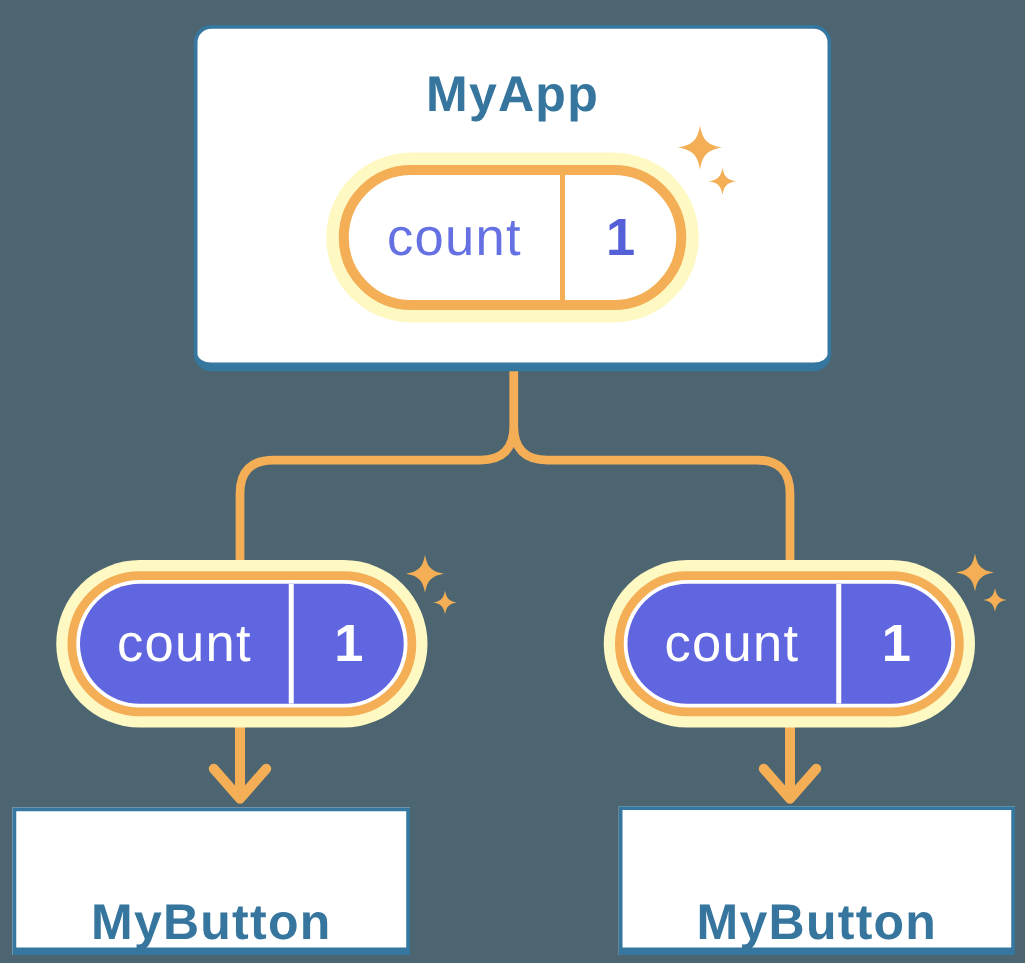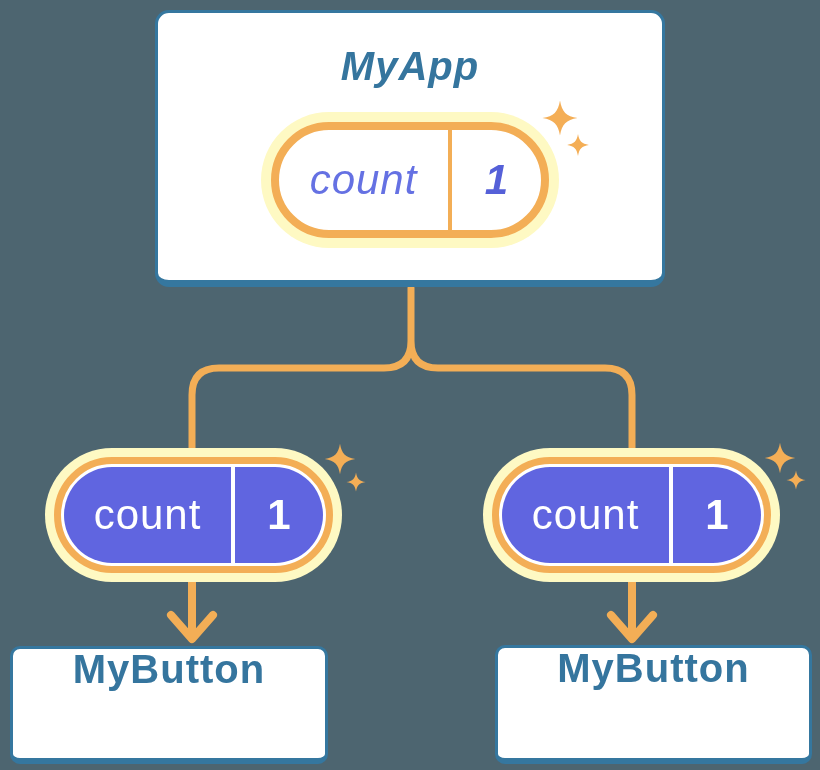--- a/index.html
+++ b/index.html
@@ -12,22 +12,22 @@
 
   
   .wire-layer{position:absolute;left:0;top:0;z-index:1;}
 
   
   .card{
     position:absolute;background:#ffffff;
     border:3px solid #35779f;border-bottom-width:7px;
     border-radius:14px;box-sizing:border-box;z-index:2;
   }
-  .card-root{left:155px;top:10px;width:510px;height:277px;font-style:italic;}
-  .card-child{display:flex;align-items:flex-start;justify-content:center;border-bottom-width:6px;border-radius:10px;}
+  .card-root{left:155px;top:20px;width:510px;height:277px;}
+  .card-child{display:flex;align-items:flex-end;justify-content:center;border-bottom-width:6px;border-radius:0;}
   .card-child-left{left:10px;top:646px;width:318px;height:118px;}
   .card-child-right{left:495px;top:645px;width:317px;height:119px;}
   .card-title{
     color:#35759e;font-weight:700;font-size:40px;line-height:40px;
     letter-spacing:1px;text-align:center;
   }
   .root-title{position:absolute;left:0;top:33px;width:100%;}
 
   
   .pill{

